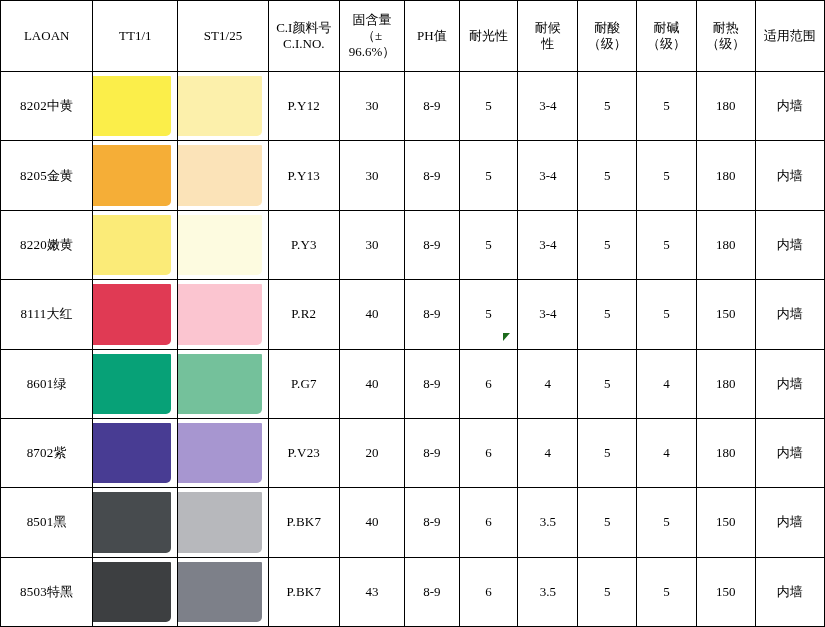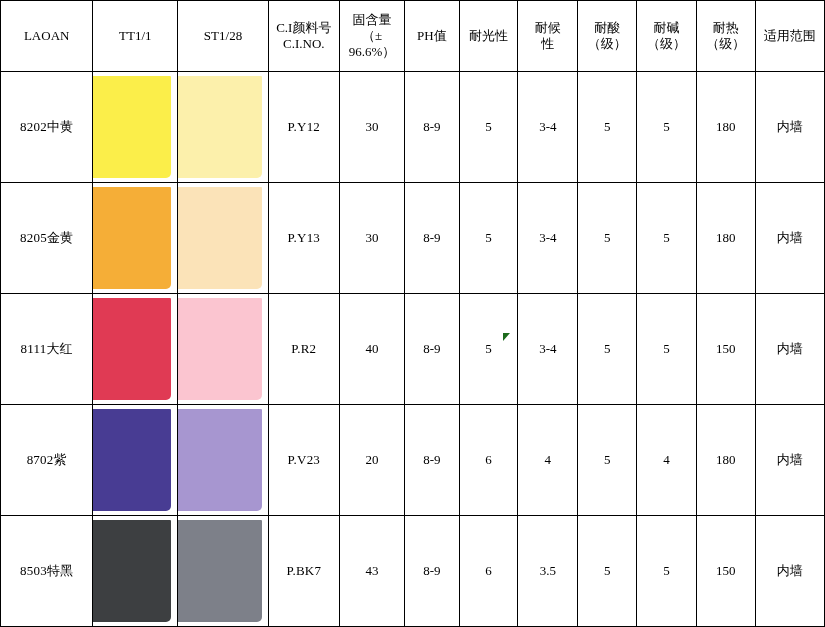--- a/index.html
+++ b/index.html
@@ -123,21 +123,21 @@
     </colgroup>
     <thead>
       <tr>
         <th>
             <span class="hd">LAOAN</span>
           </th>
         <th>
             <span class="hd">TT1/1</span>
           </th>
         <th>
-            <span class="hd">ST1/28</span>
+            <span class="hd">ST1/25</span>
           </th>
         <th>
             <span class="hd">C.I颜料号
 C.I.NO.</span>
           </th>
         <th>
             <span class="hd">固含量
 （±
 96.6%）</span>
           </th>
@@ -199,53 +199,107 @@
           <td class="num">30</td>
           <td class="num">8-9</td>
           <td class="num">5</td>
           <td class="num">3-4</td>
           <td class="num">5</td>
           <td class="num">5</td>
           <td class="num">180</td>
           <td class="scope">内墙</td>
         </tr>
         <tr>
+          <td class="name">8220嫩黄</td>
+          <td class="swcell">
+            <div class="sw" style="background: rgb(251, 235, 120);"></div>
+          </td>
+          <td class="swcell">
+            <div class="sw" style="background: rgb(253, 251, 224);"></div>
+          </td>
+          <td class="ci">P.Y3</td>
+          <td class="num">30</td>
+          <td class="num">8-9</td>
+          <td class="num">5</td>
+          <td class="num">3-4</td>
+          <td class="num">5</td>
+          <td class="num">5</td>
+          <td class="num">180</td>
+          <td class="scope">内墙</td>
+        </tr>
+        <tr>
           <td class="name">8111大红</td>
           <td class="swcell">
             <div class="sw" style="background: rgb(224, 58, 84);"></div>
           </td>
           <td class="swcell">
             <div class="sw" style="background: rgb(251, 197, 208);"></div>
           </td>
           <td class="ci">P.R2</td>
           <td class="num">40</td>
           <td class="num">8-9</td>
           <td class="num">5</td>
           <td class="num">3-4</td>
           <td class="num">5</td>
           <td class="num">5</td>
           <td class="num">150</td>
           <td class="scope">内墙</td>
         </tr>
         <tr>
+          <td class="name">8601绿</td>
+          <td class="swcell">
+            <div class="sw" style="background: rgb(7, 161, 119);"></div>
+          </td>
+          <td class="swcell">
+            <div class="sw" style="background: rgb(116, 193, 155);"></div>
+          </td>
+          <td class="ci">P.G7</td>
+          <td class="num">40</td>
+          <td class="num">8-9</td>
+          <td class="num">6</td>
+          <td class="num">4</td>
+          <td class="num">5</td>
+          <td class="num">4</td>
+          <td class="num">180</td>
+          <td class="scope">内墙</td>
+        </tr>
+        <tr>
           <td class="name">8702紫</td>
           <td class="swcell">
             <div class="sw" style="background: rgb(72, 60, 147);"></div>
           </td>
           <td class="swcell">
             <div class="sw" style="background: rgb(167, 150, 208);"></div>
           </td>
           <td class="ci">P.V23</td>
           <td class="num">20</td>
           <td class="num">8-9</td>
           <td class="num">6</td>
           <td class="num">4</td>
           <td class="num">5</td>
           <td class="num">4</td>
           <td class="num">180</td>
+          <td class="scope">内墙</td>
+        </tr>
+        <tr>
+          <td class="name">8501黑</td>
+          <td class="swcell">
+            <div class="sw" style="background: rgb(71, 75, 78);"></div>
+          </td>
+          <td class="swcell">
+            <div class="sw" style="background: rgb(183, 184, 188);"></div>
+          </td>
+          <td class="ci">P.BK7</td>
+          <td class="num">40</td>
+          <td class="num">8-9</td>
+          <td class="num">6</td>
+          <td class="num">3.5</td>
+          <td class="num">5</td>
+          <td class="num">5</td>
+          <td class="num">150</td>
           <td class="scope">内墙</td>
         </tr>
         <tr>
           <td class="name">8503特黑</td>
           <td class="swcell">
             <div class="sw" style="background: rgb(61, 63, 65);"></div>
           </td>
           <td class="swcell">
             <div class="sw" style="background: rgb(125, 128, 137);"></div>
           </td>

